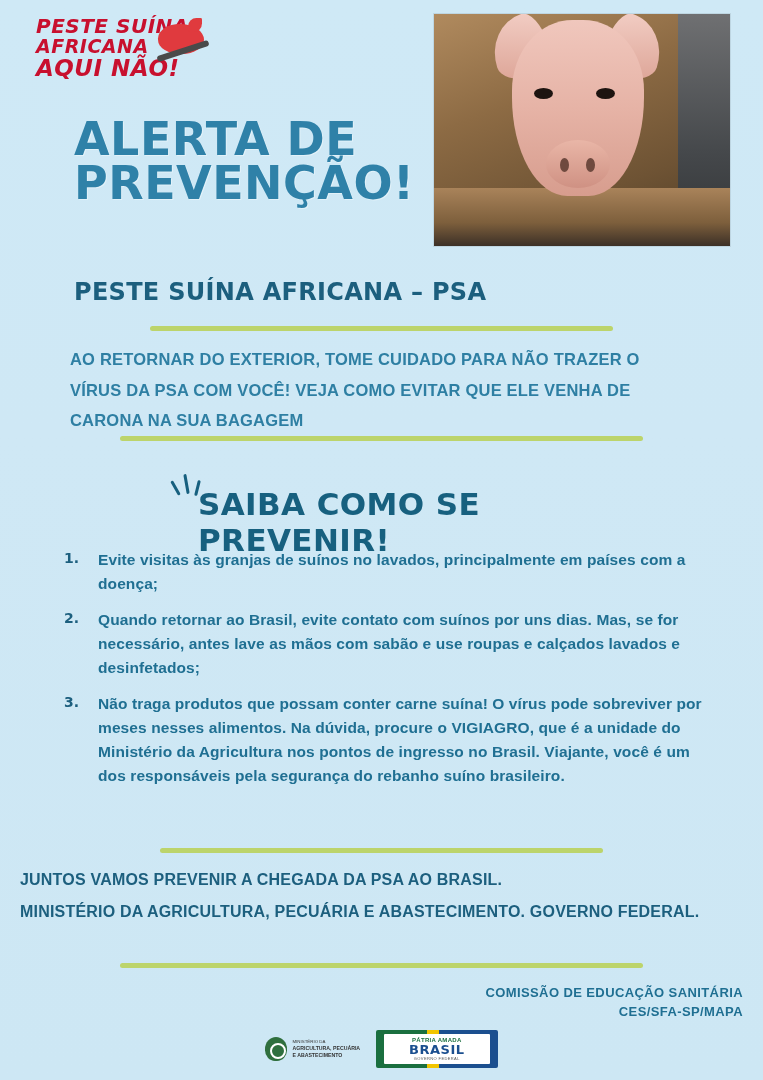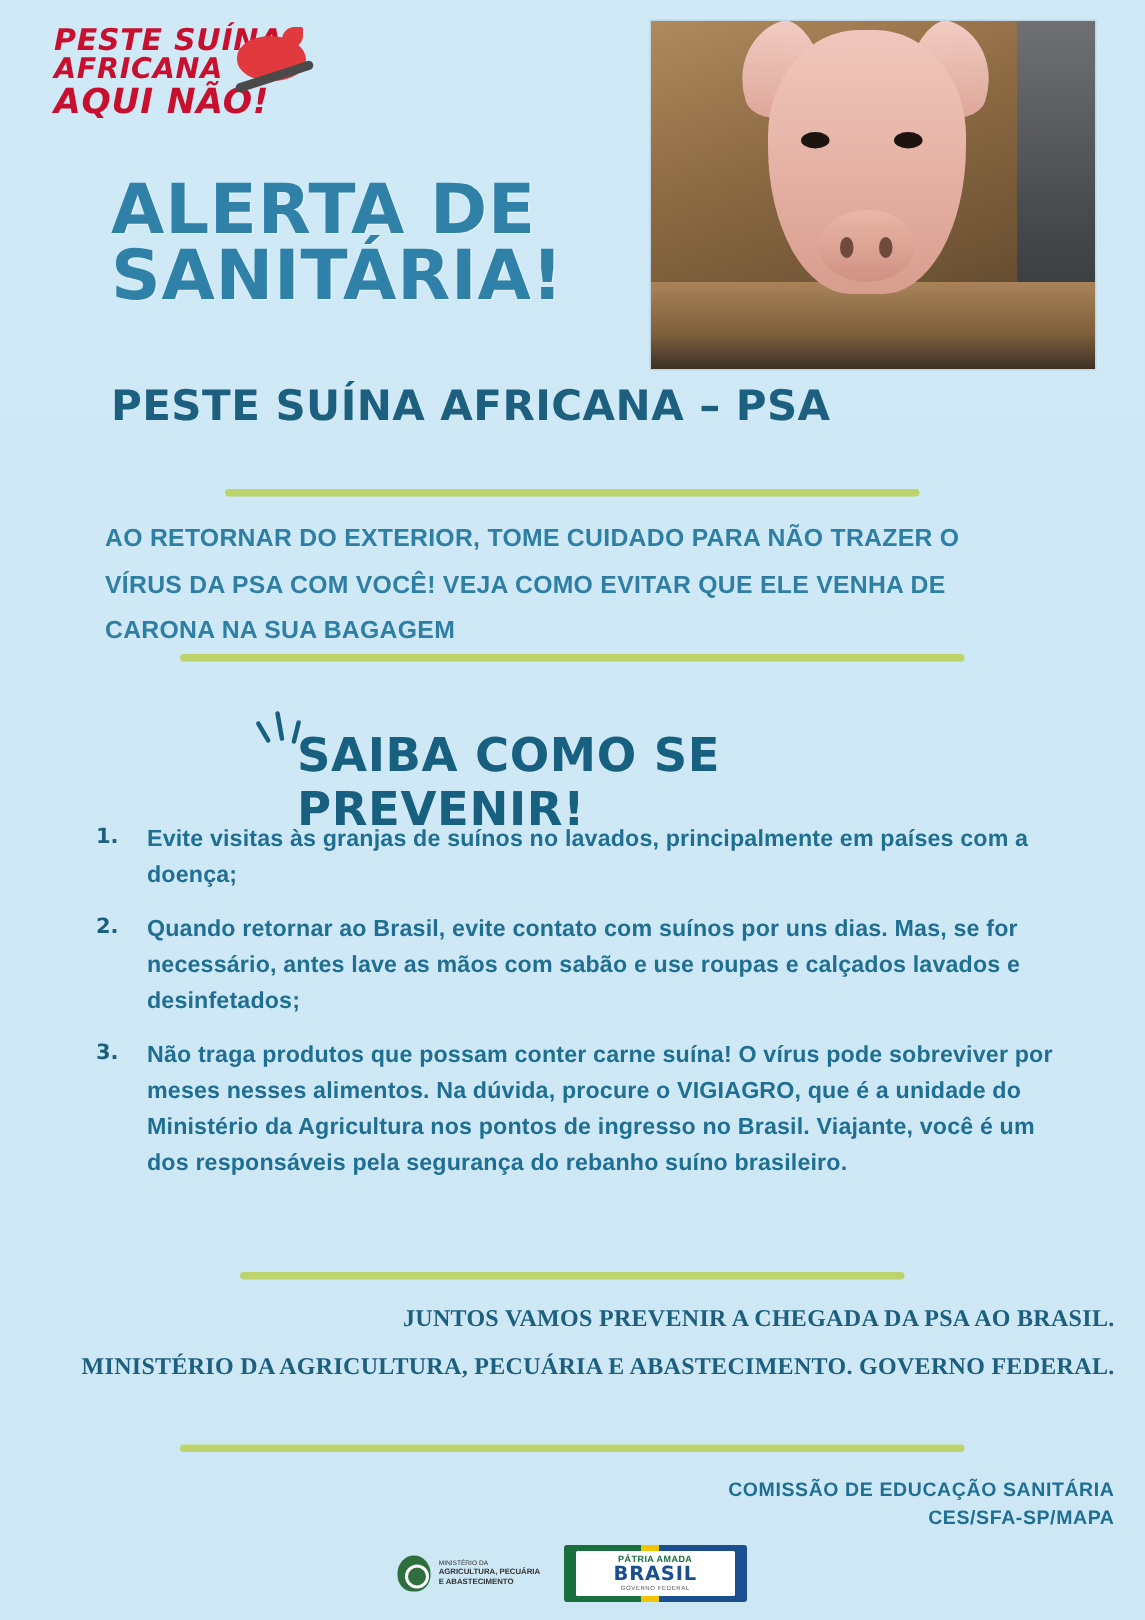--- a/index.html
+++ b/index.html
@@ -166,25 +166,25 @@
     font-family: "DejaVu Sans", sans-serif;
     font-weight: bold;
     font-size: 46px;
     line-height: 0.95;
     letter-spacing: 0.5px;
     text-shadow: 1px 1px 0 rgba(255,255,255,0.4);
   }
   .subtitle {
     position: absolute;
     left: 74px;
-    top: 254px;
+    top: 278px;
     color: #1c5f7e;
     font-family: "DejaVu Sans", sans-serif;
     font-weight: bold;
-    font-size: 28px;
+    font-size: 24px;
     letter-spacing: 0.3px;
     text-align: center;
   }
 
   
   .divider {
     position: absolute;
     height: 5px;
     background: #bcd46b;
     border-radius: 3px;
@@ -273,23 +273,23 @@
     line-height: 1.55;
     letter-spacing: 0.1px;
   }
 
   
   .closing {
     position: absolute;
     left: 20px;
     top: 864px;
     width: 723px;
-    text-align: right;
+    text-align: left;
     color: #1c5f7e;
-    font-family: Liberation Serif, serif;
+    font-family: Liberation Sans, sans-serif;
     font-weight: bold;
     font-size: 16px;
     line-height: 2.0;
     letter-spacing: 0.2px;
   }
 
   
   .footer-text {
     position: absolute;
     left: 20px;
@@ -406,21 +406,21 @@
     <div class="pig-head"></div>
     <div class="eye-l"></div>
     <div class="eye-r"></div>
     <div class="snout"></div>
     <div class="nostril-l"></div>
     <div class="nostril-r"></div>
   </div>
 
   <div class="title">
     <div>ALERTA DE</div>
-    <div>SANITÁRIA!</div>
+    <div>PREVENÇÃO!</div>
   </div>
   <div class="subtitle">PESTE SUÍNA AFRICANA – PSA</div>
 
   <div class="divider d1"></div>
 
   <div class="intro">AO RETORNAR DO EXTERIOR, TOME CUIDADO PARA NÃO TRAZER O VÍRUS DA PSA COM VOCÊ!  VEJA COMO EVITAR QUE ELE VENHA DE CARONA NA SUA BAGAGEM</div>
 
   <div class="divider d2"></div>
 
   <div class="saiba-wrap">

